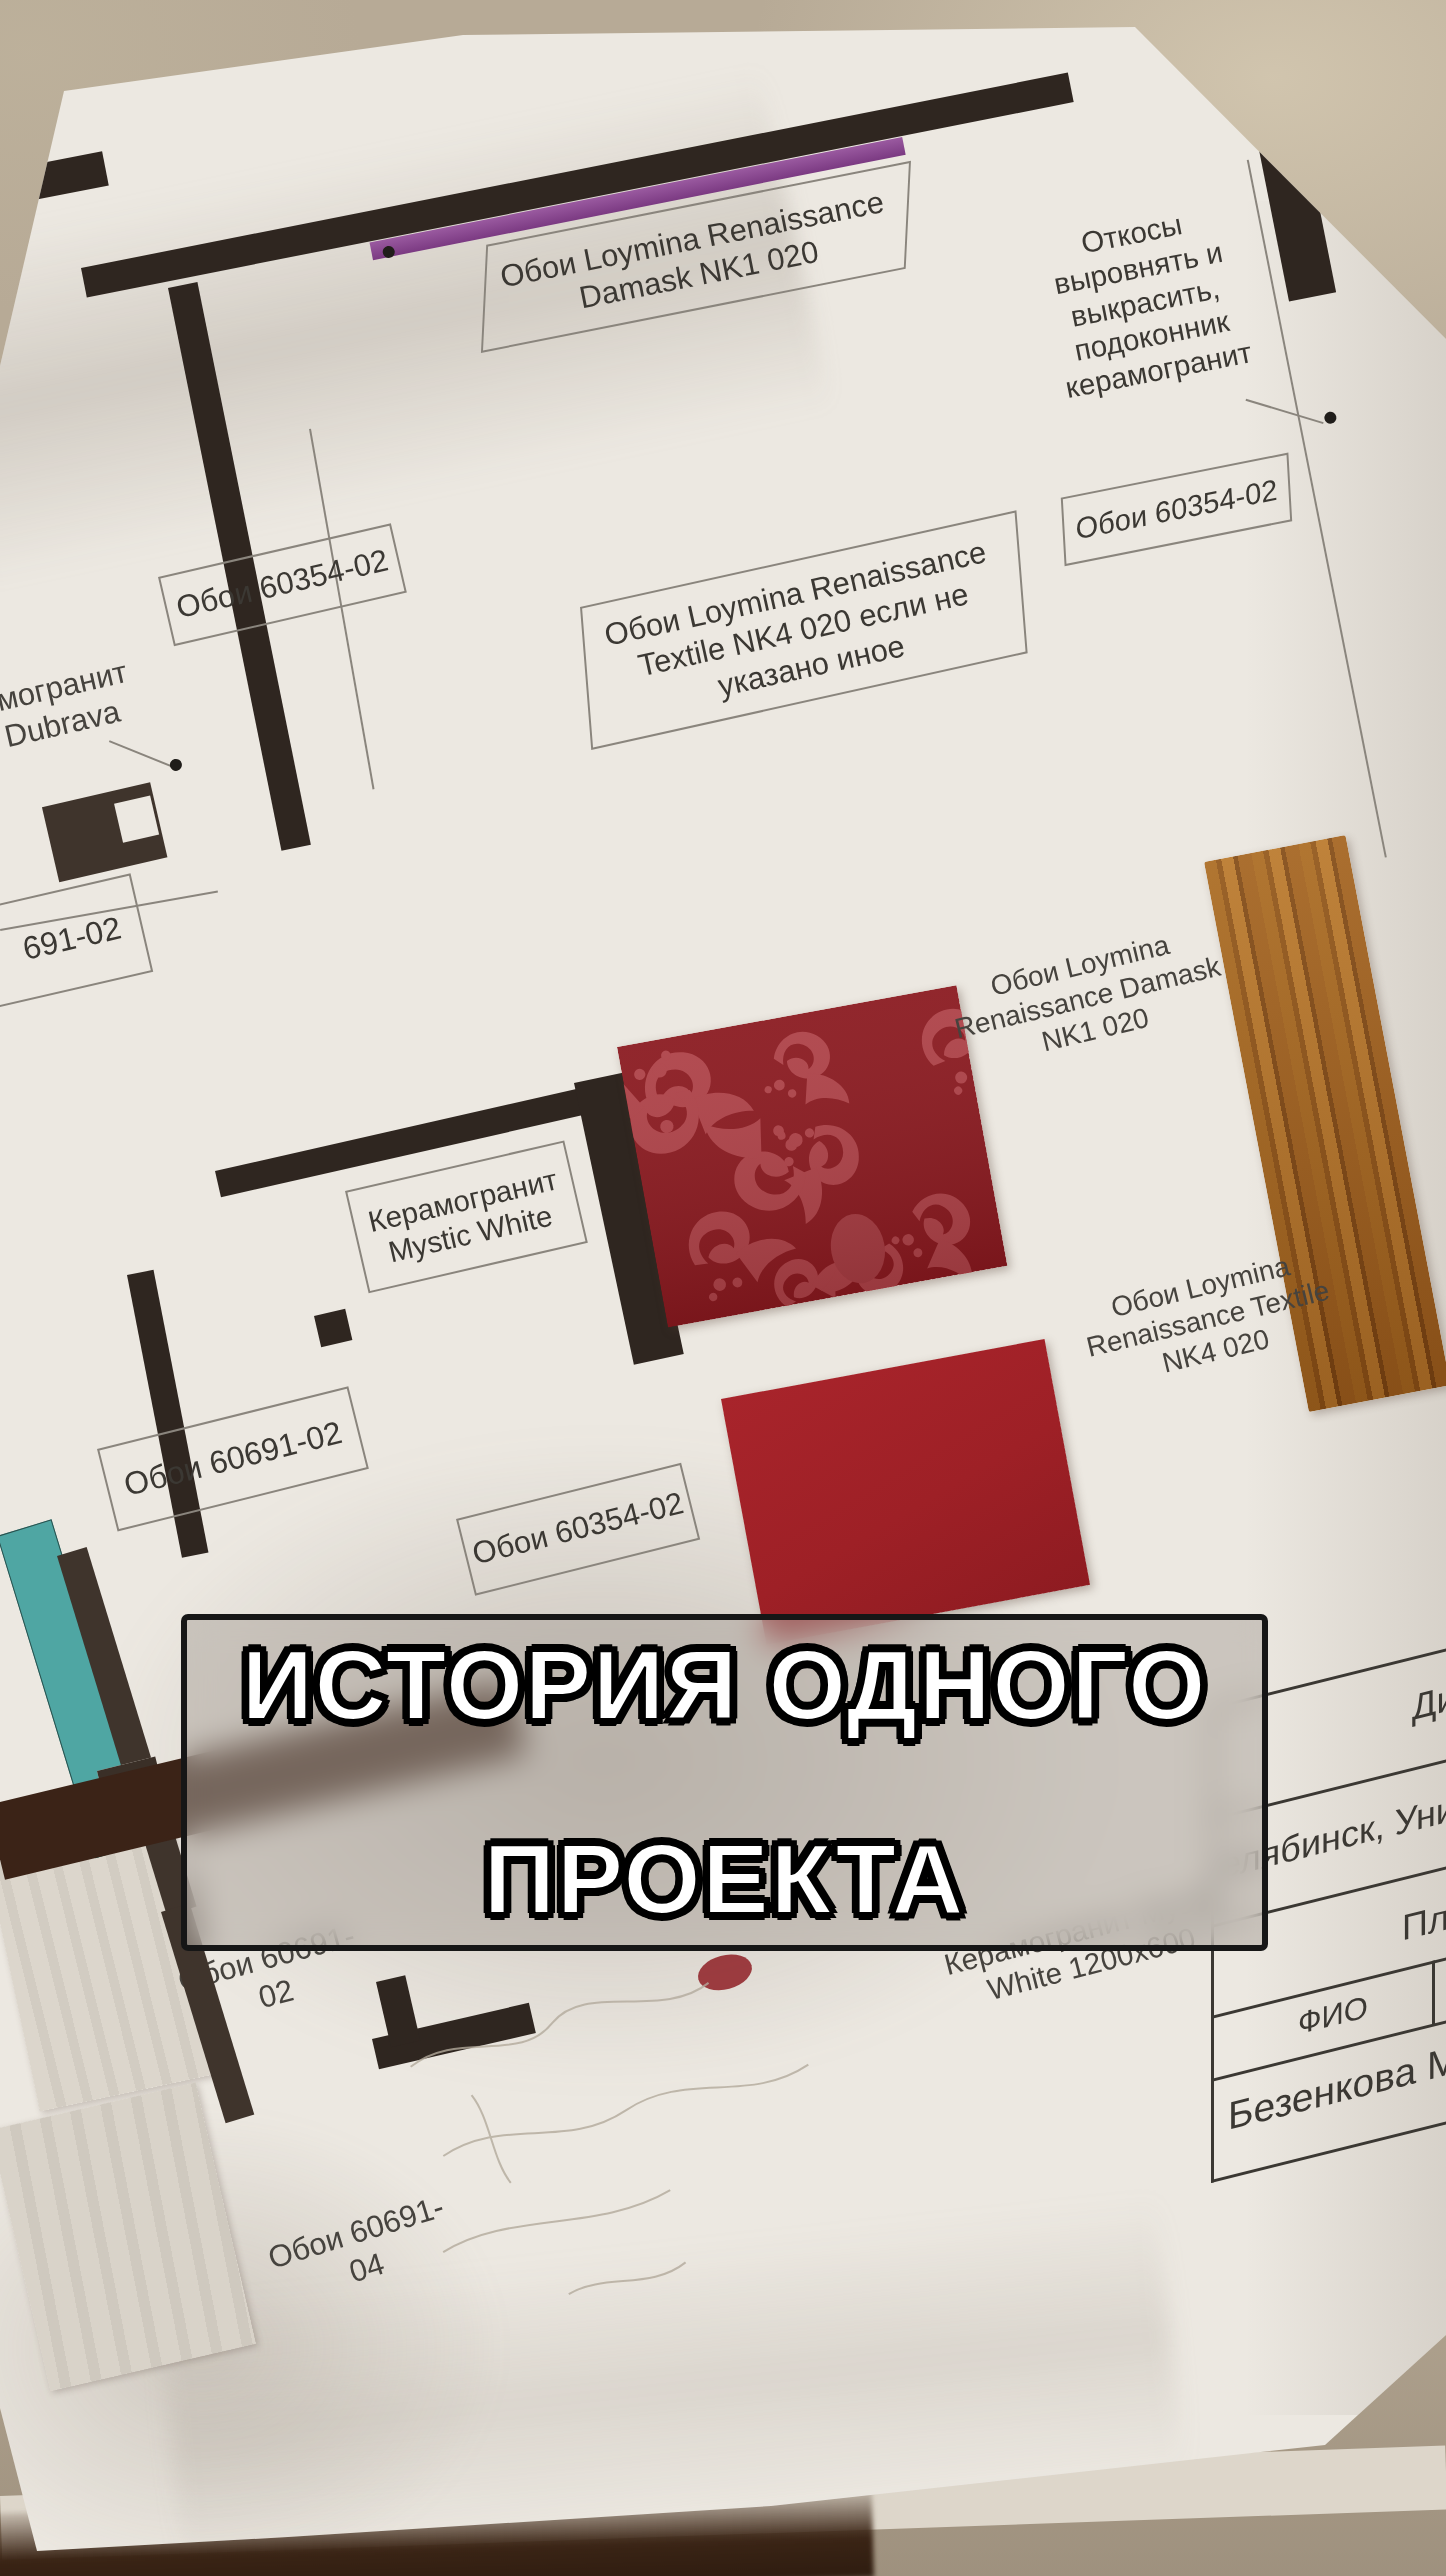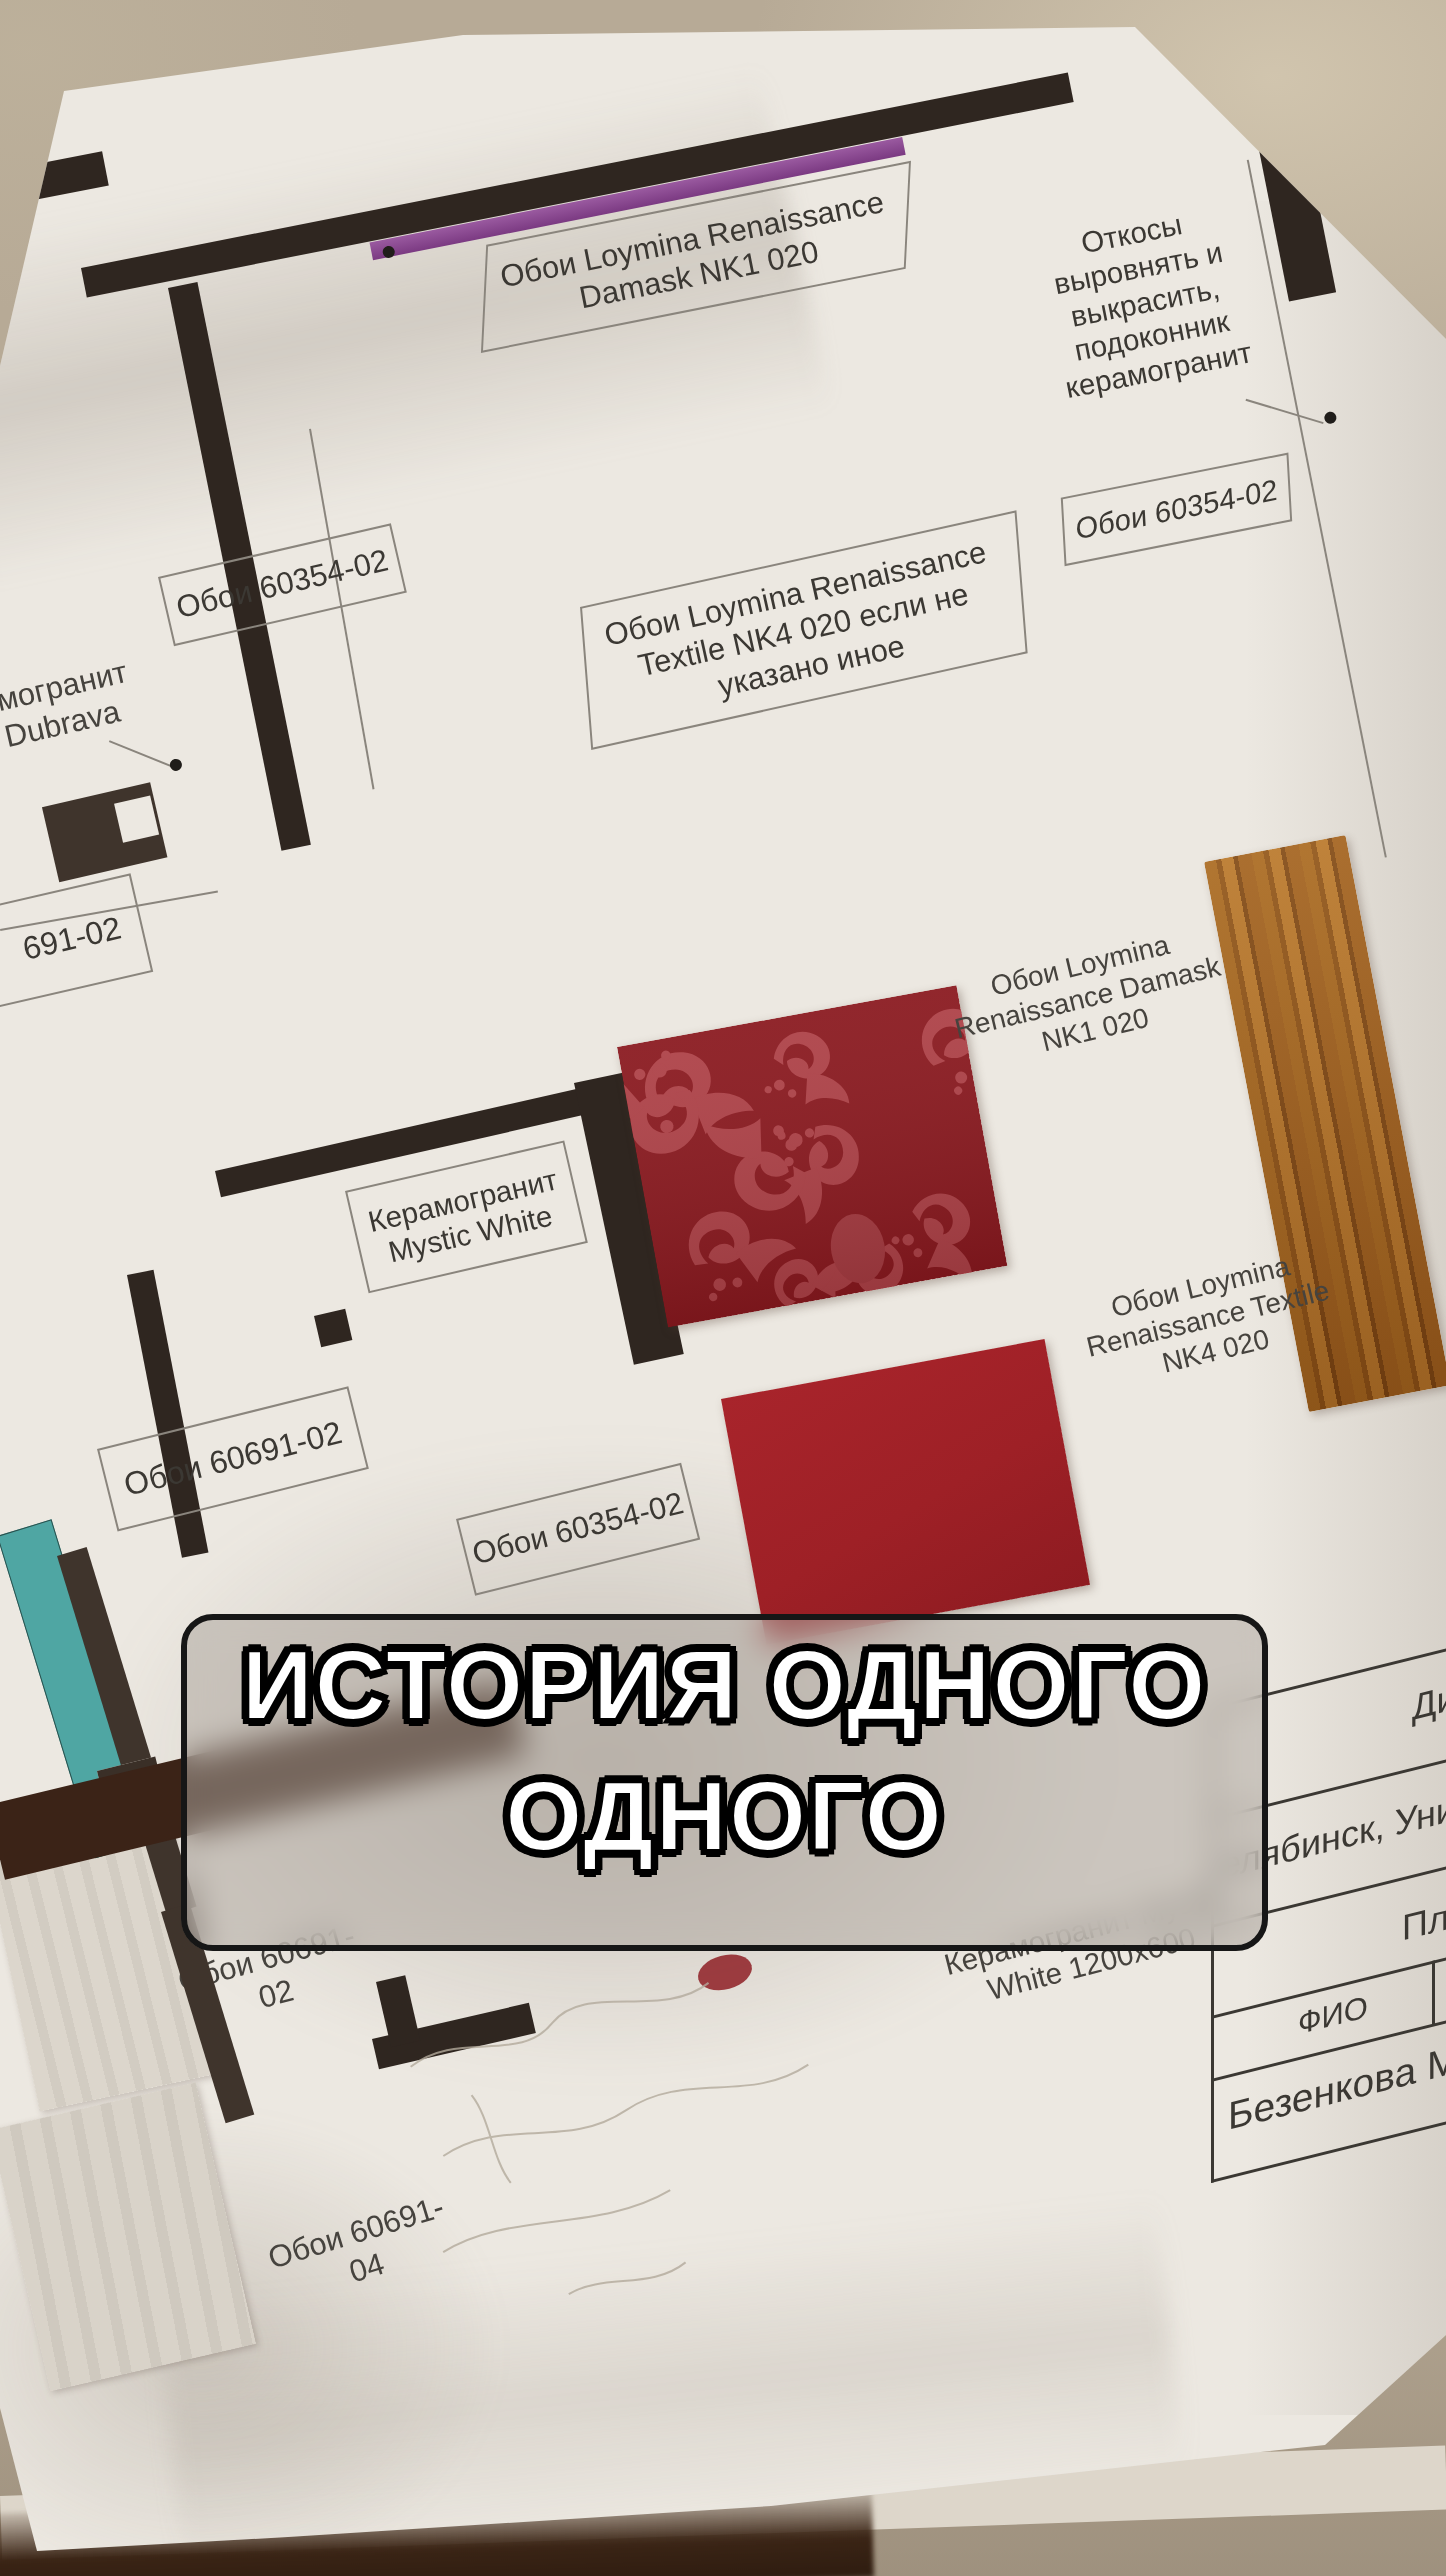--- a/index.html
+++ b/index.html
@@ -40,23 +40,23 @@
   .box{border:2px solid #8a857d;color:#3b3833;display:flex;align-items:center;justify-content:center;
     text-align:center;white-space:pre-line;line-height:1.12;}
   .cap{color:#46433e;text-align:center;white-space:pre-line;line-height:1.18;}
   .dot{width:12px;height:12px;border-radius:50%;background:#201d1a;}
   
   #titleblock{left:1211px;top:1707px;width:309px;height:510px;transform:skewY(-14deg);}
   #titleblock .h{position:absolute;left:0;width:309px;height:3.4px;background:#3b3833;}
   #titleblock .v{position:absolute;width:3.4px;background:#3b3833;}
   #titleblock .t{position:absolute;color:#3b3833;white-space:nowrap;}
   
-  #caption{left:181px;top:1614px;width:1087px;height:337px;border:6px solid #161616;border-radius:32px;
+  #caption{left:181px;top:1614px;width:1087px;height:337px;border:6px solid #161616;border-radius:7px;
     background:rgba(173,165,158,.52);-webkit-backdrop-filter:blur(16px);backdrop-filter:blur(16px);
-    display:flex;flex-direction:column;align-items:center;justify-content:flex-start;box-sizing:border-box;}
+    display:flex;flex-direction:column;align-items:center;justify-content:space-between;box-sizing:border-box;}
   #caption .cl{font-size:99px;font-weight:700;letter-spacing:2px;line-height:1.32;color:#fff;
     -webkit-text-stroke:2px #000;
     text-shadow:-5.4px -5.4px 0 #000,5.4px -5.4px 0 #000,-5.4px 5.4px 0 #000,5.4px 5.4px 0 #000,-6.7px 0 0 #000,6.7px 0 0 #000,0 -6.7px 0 #000,0 6.7px 0 #000;}
   .pre{white-space:pre-line;}
 </style>
 </head>
 <body>
 
 <div id="bg-grad" class="abs"></div>
 <div id="under-page" class="abs"></div>
@@ -214,15 +214,15 @@
     <div class="t" style="left:201px;top:30px;font-size:36px;">Диз</div>
     <div class="t" style="left:10px;top:141px;font-size:36px;">елябинск, Унив</div>
     <div class="t" style="left:191px;top:248px;font-size:36px;">Пла</div>
     <div class="t" style="left:87px;top:321px;font-size:31px;">ФИО</div>
     <div class="t" style="left:17px;top:392px;font-size:39px;">Безенкова М.Е</div>
   </div>
 </div>
 
 <div class="abs" id="caption">
   <div class="cl">ИСТОРИЯ ОДНОГО</div>
-  <div class="cl">ОДНОГО</div>
+  <div class="cl">ПРОЕКТА</div>
 </div>
 
 
 </body></html>

